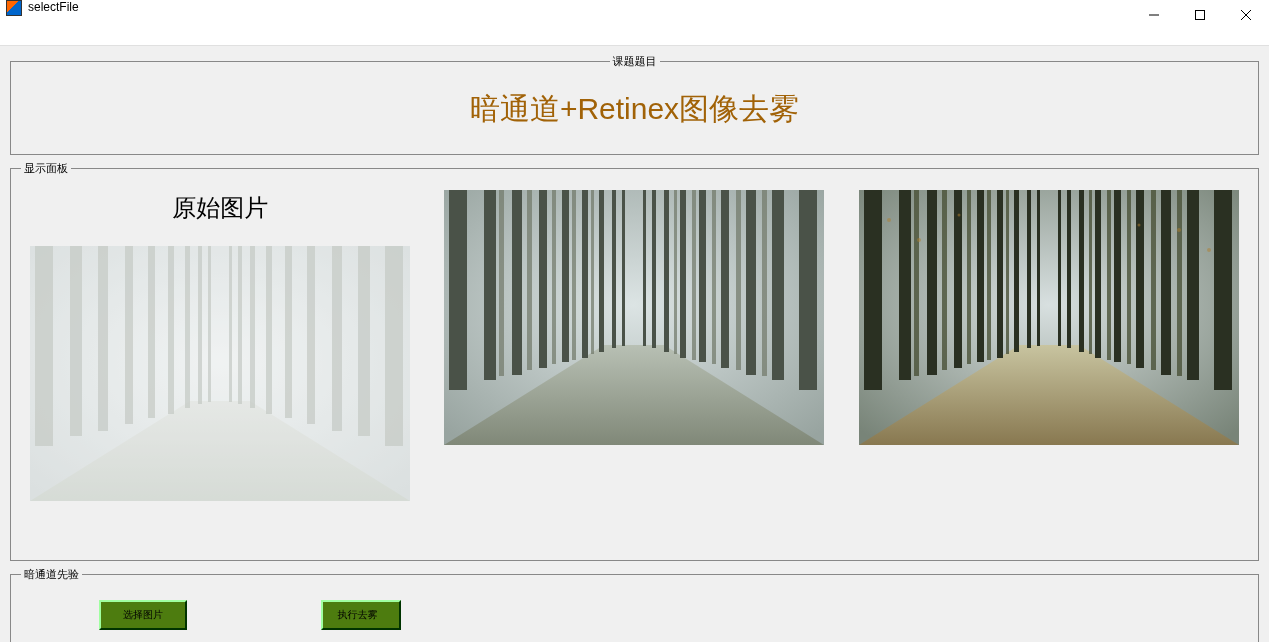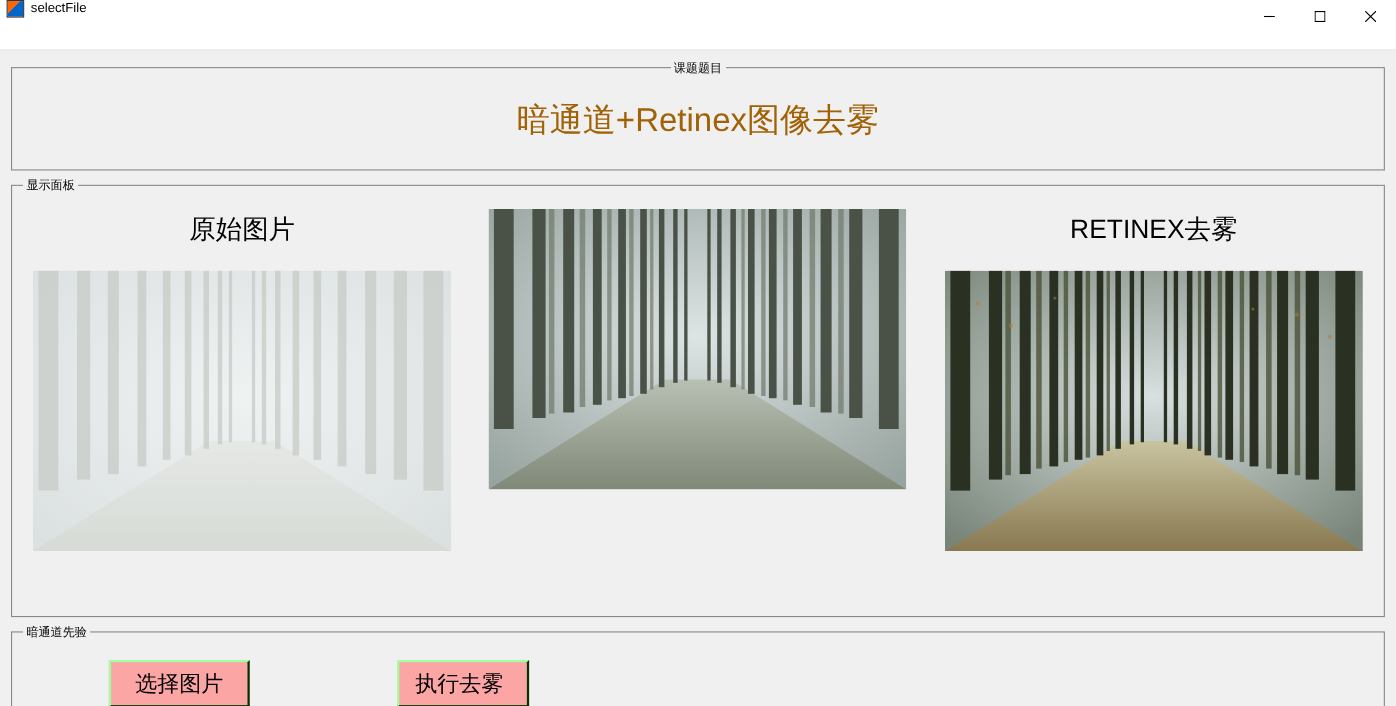--- a/index.html
+++ b/index.html
@@ -96,27 +96,27 @@
   margin: 0 auto;
   position: relative;
   overflow: hidden;
 }
 svg.forest { display: block; width: 100%; height: 100%; }
 
 .control-panel {
   padding: 18px 10px 14px 10px;
 }
 .green-btn {
-  background: #fca5a5;
+  background: #4d7c0f;
   border: 2px solid #000;
   border-top-color: #a0ffa0;
   border-left-color: #a0ffa0;
   border-right-color: #003300;
   border-bottom-color: #003300;
-  font-size: 20px;
+  font-size: 10px;
   font-family: "SimSun", serif;
   padding: 6px 22px;
   margin-left: 78px;
   cursor: pointer;
 }
 .green-btn:nth-of-type(2) { margin-left: 130px; padding-left: 14px; }
 </style>
 </head>
 <body>
 
@@ -241,21 +241,20 @@
               <rect x="248" y="0" width="4" height="170"></rect>
               <rect x="268" y="0" width="4" height="174"></rect>
               <rect x="292" y="0" width="5" height="180"></rect>
               <rect x="318" y="0" width="5" height="186"></rect>
             </g>
           </svg>
         </div>
       </div>
 
       <div class="image-col">
-        <div class="image-label">RETINEX去雾</div>
         <div class="img-box">
           <svg class="forest" viewBox="0 0 380 255" preserveAspectRatio="none">
             <defs>
               <radialGradient id="fog3" cx="50%" cy="45%" r="70%">
                 <stop offset="0%" stop-color="#d8e0e0"></stop>
                 <stop offset="100%" stop-color="#788478"></stop>
               </radialGradient>
               <linearGradient id="gnd3" x1="0" y1="0" x2="0" y2="1">
                 <stop offset="0%" stop-color="#c8c4a0"></stop>
                 <stop offset="100%" stop-color="#887850"></stop>

